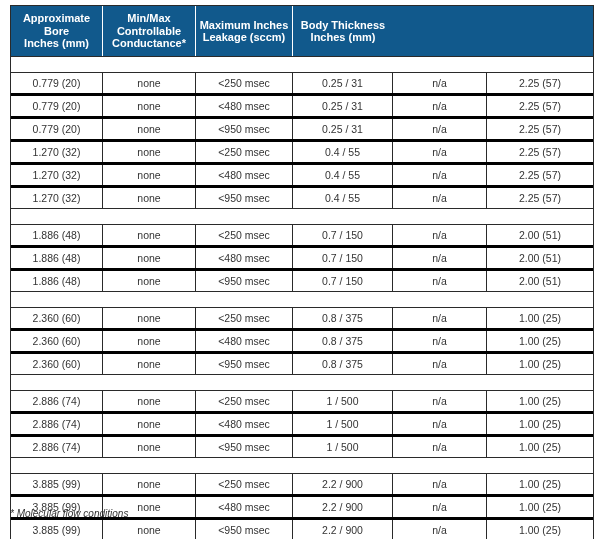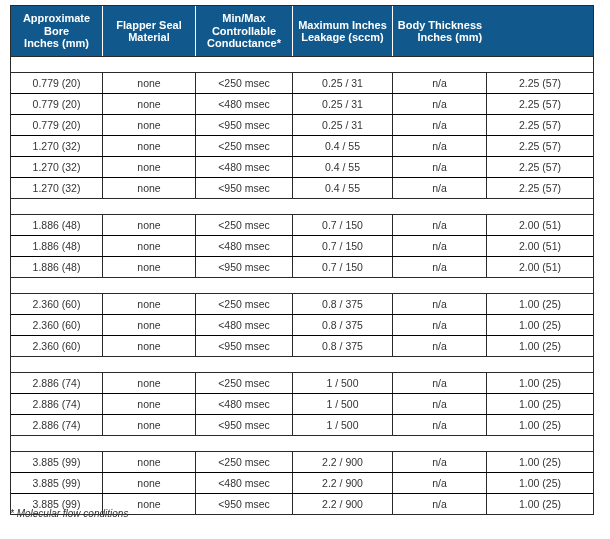--- a/index.html
+++ b/index.html
@@ -37,38 +37,38 @@
     justify-content: center;
     text-align: center;
     color: #ffffff;
     font-weight: bold;
     font-size: 11px;
     line-height: 12.5px;
     white-space: pre-line;
     border-right: 1px solid #ffffff;
     box-sizing: border-box;
   }
-  .th:last-child { border-right: none; text-align: right; }
+  .th:last-child { border-right: none; }
   
   .th:nth-child(1), .td:nth-child(1) { width: 92px; }
   .th:nth-child(2), .td:nth-child(2) { width: 93px; }
   .th:nth-child(3), .td:nth-child(3) { width: 97px; }
   .th:nth-child(4), .td:nth-child(4) { width: 100px; }
   .th:nth-child(5), .td:nth-child(5) { width: 94px; }
   .th:nth-child(6), .td:nth-child(6) { flex: 1; }
   
   .spacer-row { height: 15px; background: #ffffff; }
   .block {
     border-top: 1px solid #2a2a2a;
     border-bottom: 1px solid #2a2a2a;
   }
   .block:last-child { border-bottom: none; }
   .tr {
     display: flex;
-    border-bottom: 1px solid #000000;
+    border-bottom: 3px solid #000000;
   }
   .tr:last-child { border-bottom: none; }
   .td {
     height: 20px;
     line-height: 20px;
     text-align: center;
     font-size: 10.5px;
     color: #333333;
     border-right: 1px solid #2a2a2a;
     box-sizing: border-box;
@@ -92,22 +92,20 @@
 </head>
 <body>
 
 <div class="page">
 
   <div class="spec-table">
 
     <div class="thead">
       <div class="th">Approximate Bore
 Inches (mm)</div>
-      <div class="th">Flapper Seal
-Material</div>
       <div class="th">Min/Max
 Controllable
 Conductance*</div>
       <div class="th">Maximum Inches
 Leakage (sccm)</div>
       <div class="th">Body Thickness
 Inches (mm)</div>
     </div>
 
     <div class="spacer-row"></div>

